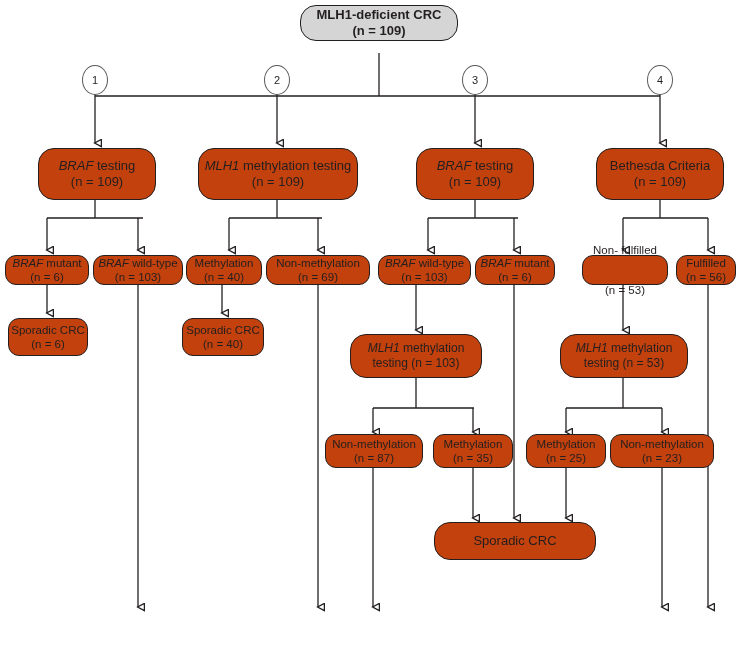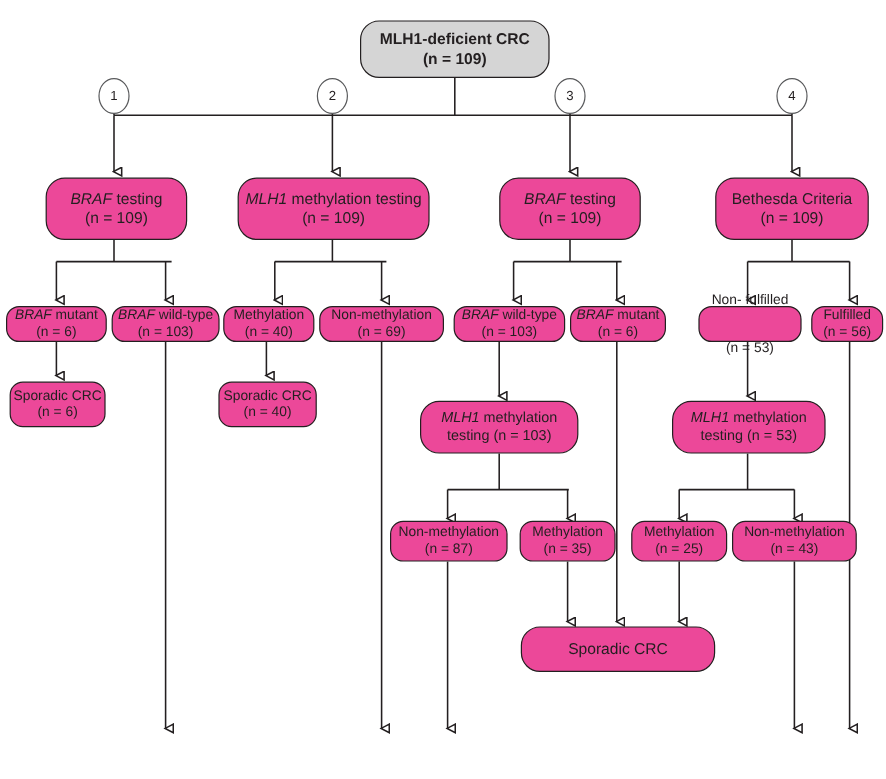--- a/index.html
+++ b/index.html
@@ -12,21 +12,21 @@
     width: 738px;
     height: 649px;
     background: #ffffff;
     font-family: "Liberation Sans", sans-serif;
     overflow: hidden;
   }
   .node {
     position: absolute;
     box-sizing: border-box;
     border: 1.3px solid #231f20;
-    background: #ec4899;
+    background: #c2410c;
     display: flex;
     flex-direction: column;
     align-items: center;
     justify-content: center;
     text-align: center;
     color: #231f20;
     line-height: 1.25;
     font-size: 11.5px;
   }
   .node .ln { display: block; white-space: nowrap; }
@@ -135,21 +135,21 @@
 
     <line x1="566" y1="468" x2="566" y2="518" marker-end="url(#ah)"></line>
 
     <line x1="138" y1="285" x2="138" y2="607" marker-end="url(#ah)"></line>
     <line x1="318" y1="285" x2="318" y2="607" marker-end="url(#ah)"></line>
     <line x1="373" y1="468" x2="373" y2="607" marker-end="url(#ah)"></line>
     <line x1="662" y1="468" x2="662" y2="607" marker-end="url(#ah)"></line>
     <line x1="708" y1="285" x2="708" y2="607" marker-end="url(#ah)"></line>
   </svg>
 
-  <div class="node r2 filled bold big" style="left:300px; top:5px; width:158px; height:48px;margin-top:12px;">
+  <div class="node r2 filled bold big" style="left:300px; top:5px; width:158px; height:36px;">
     <span class="ln">MLH1-deficient CRC</span>
     <span class="ln">(n = 109)</span>
   </div>
 
   <div class="circle" style="left:82px; top:65px;">
     <span>1</span>
   </div>
   <div class="circle" style="left:264px; top:65px;">
     <span>2</span>
   </div>
@@ -250,21 +250,21 @@
     <span class="ln">(n = 35)</span>
   </div>
 
   <div class="node r3" style="left:526px; top:434px; width:80px; height:34px;">
     <span class="ln">Methylation</span>
     <span class="ln">(n = 25)</span>
   </div>
 
   <div class="node r3" style="left:610px; top:434px; width:104px; height:34px;">
     <span class="ln">Non-methylation</span>
-    <span class="ln">(n = 43)</span>
+    <span class="ln">(n = 23)</span>
   </div>
 
   <div class="node r2 big" style="left:434px; top:522px; width:162px; height:38px;">
     <span class="ln">Sporadic CRC</span>
   </div>
 
 
 </div>
 
 </body></html>

